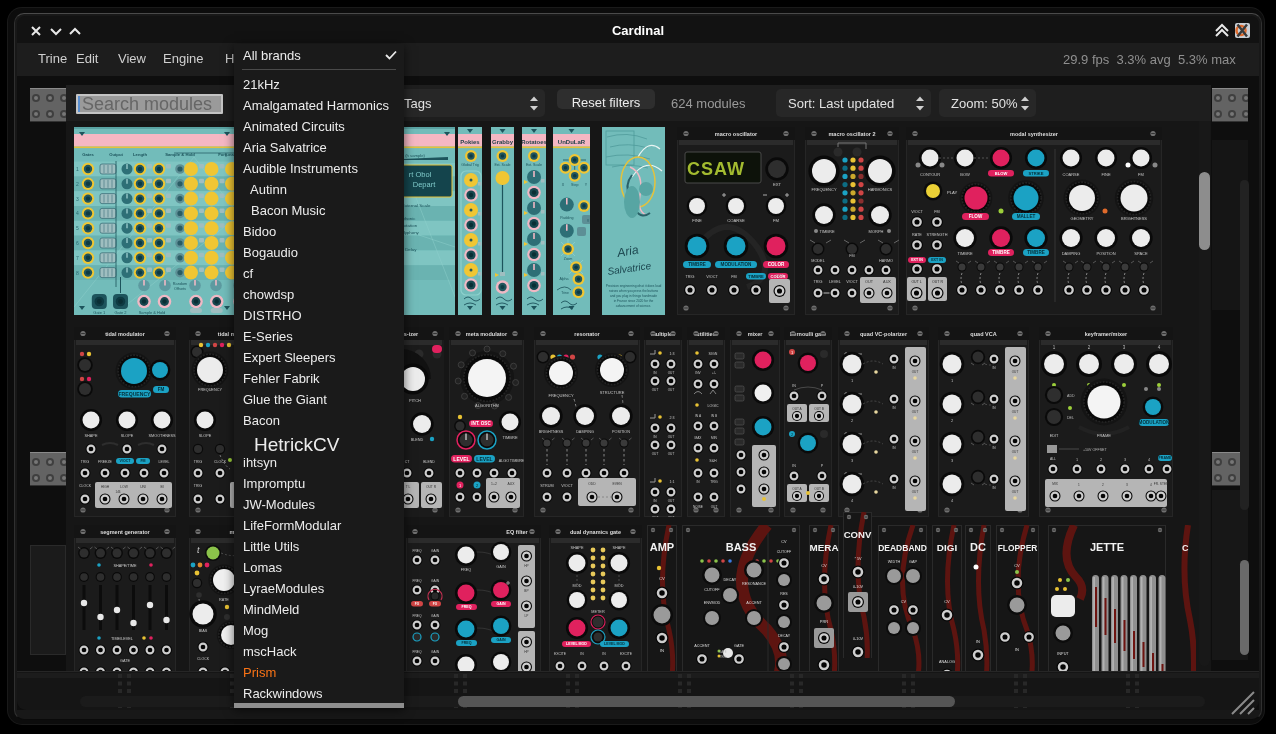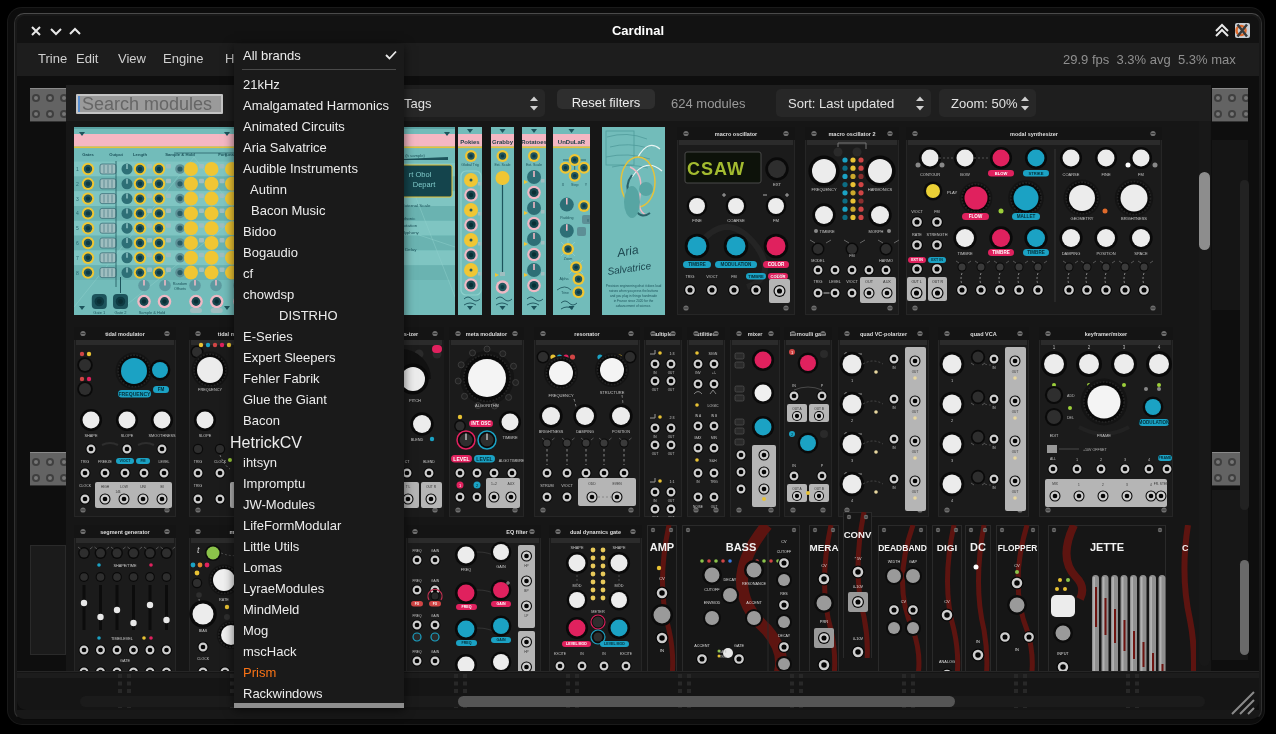--- a/index.html
+++ b/index.html
@@ -2571,27 +2571,27 @@
 <div class="abs" style="left:243px;top:98px;color:#ececec;font-size:13px;">Amalgamated Harmonics</div>
 <div class="abs" style="left:243px;top:119px;color:#ececec;font-size:13px;">Animated Circuits</div>
 <div class="abs" style="left:243px;top:140px;color:#ececec;font-size:13px;">Aria Salvatrice</div>
 <div class="abs" style="left:243px;top:161px;color:#ececec;font-size:13px;">Audible Instruments</div>
 <div class="abs" style="left:250px;top:182px;color:#ececec;font-size:13px;">Autinn</div>
 <div class="abs" style="left:243px;top:203px;color:#ececec;font-size:13px;margin-left:8px;">Bacon Music</div>
 <div class="abs" style="left:243px;top:224px;color:#ececec;font-size:13px;">Bidoo</div>
 <div class="abs" style="left:243px;top:245px;color:#ececec;font-size:13px;">Bogaudio</div>
 <div class="abs" style="left:243px;top:266px;color:#ececec;font-size:13px;">cf</div>
 <div class="abs" style="left:243px;top:287px;color:#ececec;font-size:13px;">chowdsp</div>
-<div class="abs" style="left:243px;top:308px;color:#ececec;font-size:13px;margin-left:36px;">DISTRHO</div>
+<div class="abs" style="left:243px;top:308px;color:#ececec;font-size:13px;">DISTRHO</div>
 <div class="abs" style="left:243px;top:329px;color:#ececec;font-size:13px;">E-Series</div>
 <div class="abs" style="left:243px;top:350px;color:#ececec;font-size:13px;">Expert Sleepers</div>
 <div class="abs" style="left:243px;top:371px;color:#ececec;font-size:13px;">Fehler Fabrik</div>
 <div class="abs" style="left:243px;top:392px;color:#ececec;font-size:13px;">Glue the Giant</div>
 <div class="abs" style="left:243px;top:413px;color:#ececec;font-size:13px;">Bacon</div>
-<div class="abs" style="left:230px;top:434px;color:#ececec;font-size:16px;">HetrickCV</div>
+<div class="abs" style="left:254px;top:434px;color:#ececec;font-size:19px;">HetrickCV</div>
 <div class="abs" style="left:243px;top:455px;color:#ececec;font-size:13px;">ihtsyn</div>
 <div class="abs" style="left:243px;top:476px;color:#ececec;font-size:13px;">Impromptu</div>
 <div class="abs" style="left:243px;top:497px;color:#ececec;font-size:13px;">JW-Modules</div>
 <div class="abs" style="left:243px;top:518px;color:#ececec;font-size:13px;">LifeFormModular</div>
 <div class="abs" style="left:243px;top:539px;color:#ececec;font-size:13px;">Little Utils</div>
 <div class="abs" style="left:243px;top:560px;color:#ececec;font-size:13px;">Lomas</div>
 <div class="abs" style="left:243px;top:581px;color:#ececec;font-size:13px;">LyraeModules</div>
 <div class="abs" style="left:243px;top:602px;color:#ececec;font-size:13px;">MindMeld</div>
 <div class="abs" style="left:243px;top:623px;color:#ececec;font-size:13px;">Mog</div>
 <div class="abs" style="left:243px;top:644px;color:#ececec;font-size:13px;">mscHack</div>

